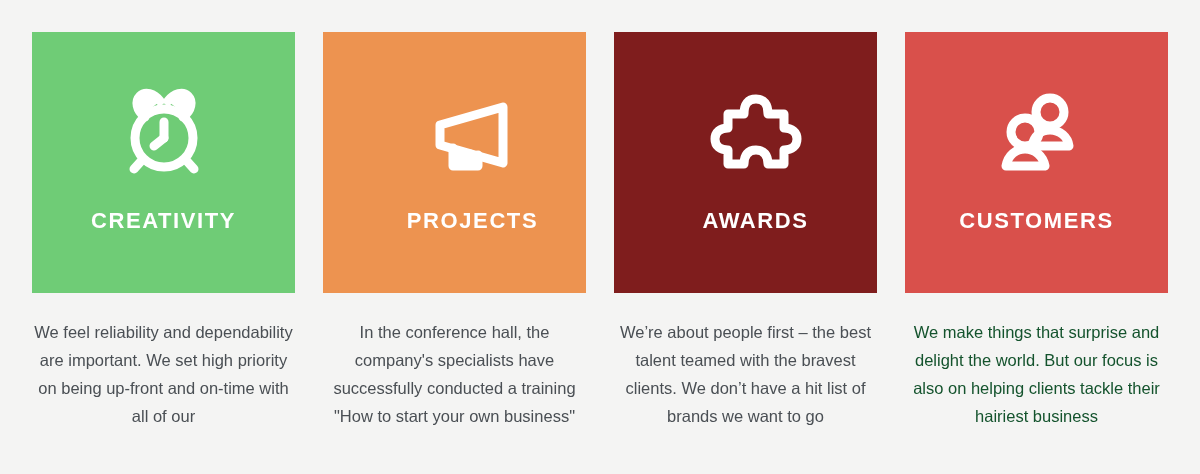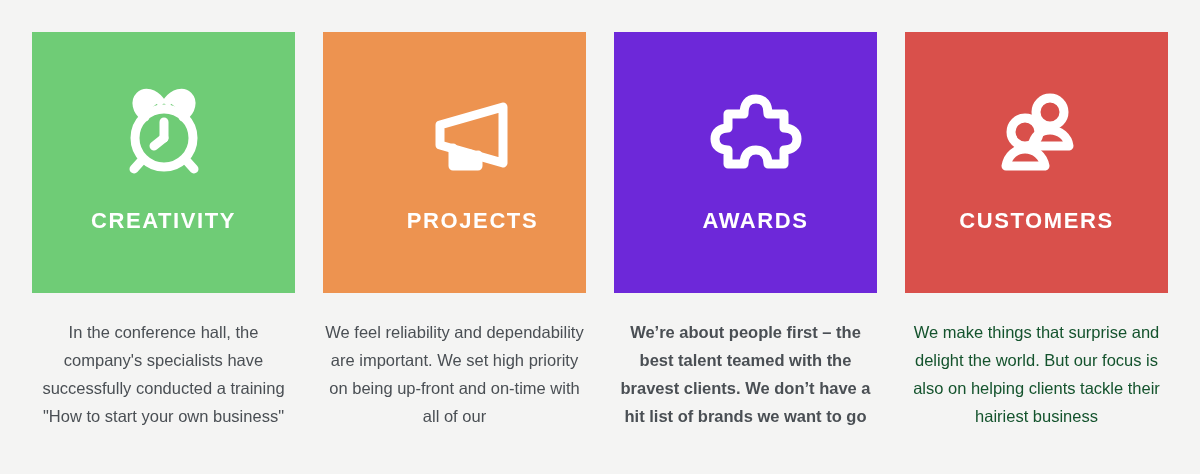--- a/index.html
+++ b/index.html
@@ -104,21 +104,21 @@
           <g fill="none" stroke="#ffffff" stroke-width="9" stroke-linecap="round" stroke-linejoin="round">
             <path d="M17 41 L17 61 L80 79 L80 23 Z"></path>
             <path d="M30 64 L30 82 L55 82 L55 71"></path>
             <path d="M38 70 L47 70 L47 78 L38 78 Z"></path>
           </g>
         </svg>
       </span>
       <div class="card-title" style="color: rgb(255, 255, 255);">PROJECTS</div>
     </div>
 
-    <div class="feature-card" style="background-color: #6d28d9; padding-left: 20px;">
+    <div class="feature-card" style="background-color: #7f1d1d; padding-left: 20px;">
       <span class="card-icon">
         <svg viewBox="0 0 100 100" xmlns="http://www.w3.org/2000/svg">
           <g fill="none" stroke="#ffffff" stroke-width="9" stroke-linecap="round" stroke-linejoin="round">
             <path d="M22 30
                      L38 30
                      C38 20 42 15 50 15
                      C58 15 62 20 62 30
                      L78 30
                      L78 44
                      C86 44 91 48 91 55
@@ -148,19 +148,19 @@
             <path d="M19 82 C21 71 29 65 38 65 C48 65 56 72 58 82 Z"></path>
           </g>
         </svg>
       </span>
       <div class="card-title" style="color: rgb(255, 255, 255);">CUSTOMERS</div>
     </div>
 
   </div>
 
   <div class="texts-row">
+    <div class="card-desc" style="color: rgb(74, 79, 84);">We feel reliability and dependability are important. We set high priority on being up-front and on-time with all of our</div>
     <div class="card-desc" style="color: rgb(74, 79, 84);">In the conference hall, the company's specialists have successfully conducted a training "How to start your own business"</div>
-    <div class="card-desc" style="color: rgb(74, 79, 84);">We feel reliability and dependability are important. We set high priority on being up-front and on-time with all of our</div>
-    <div class="card-desc" style="color: rgb(74, 79, 84); font-weight: bold;">We’re about people first – the best talent teamed with the bravest clients. We don’t have a hit list of brands we want to go</div>
+    <div class="card-desc" style="color: rgb(74, 79, 84);">We’re about people first – the best talent teamed with the bravest clients. We don’t have a hit list of brands we want to go</div>
     <div class="card-desc" style="color: #14532d;">We make things that surprise and delight the world. But our focus is also on helping clients tackle their hairiest business</div>
   </div>
 
 </div>
 
 </body></html>

